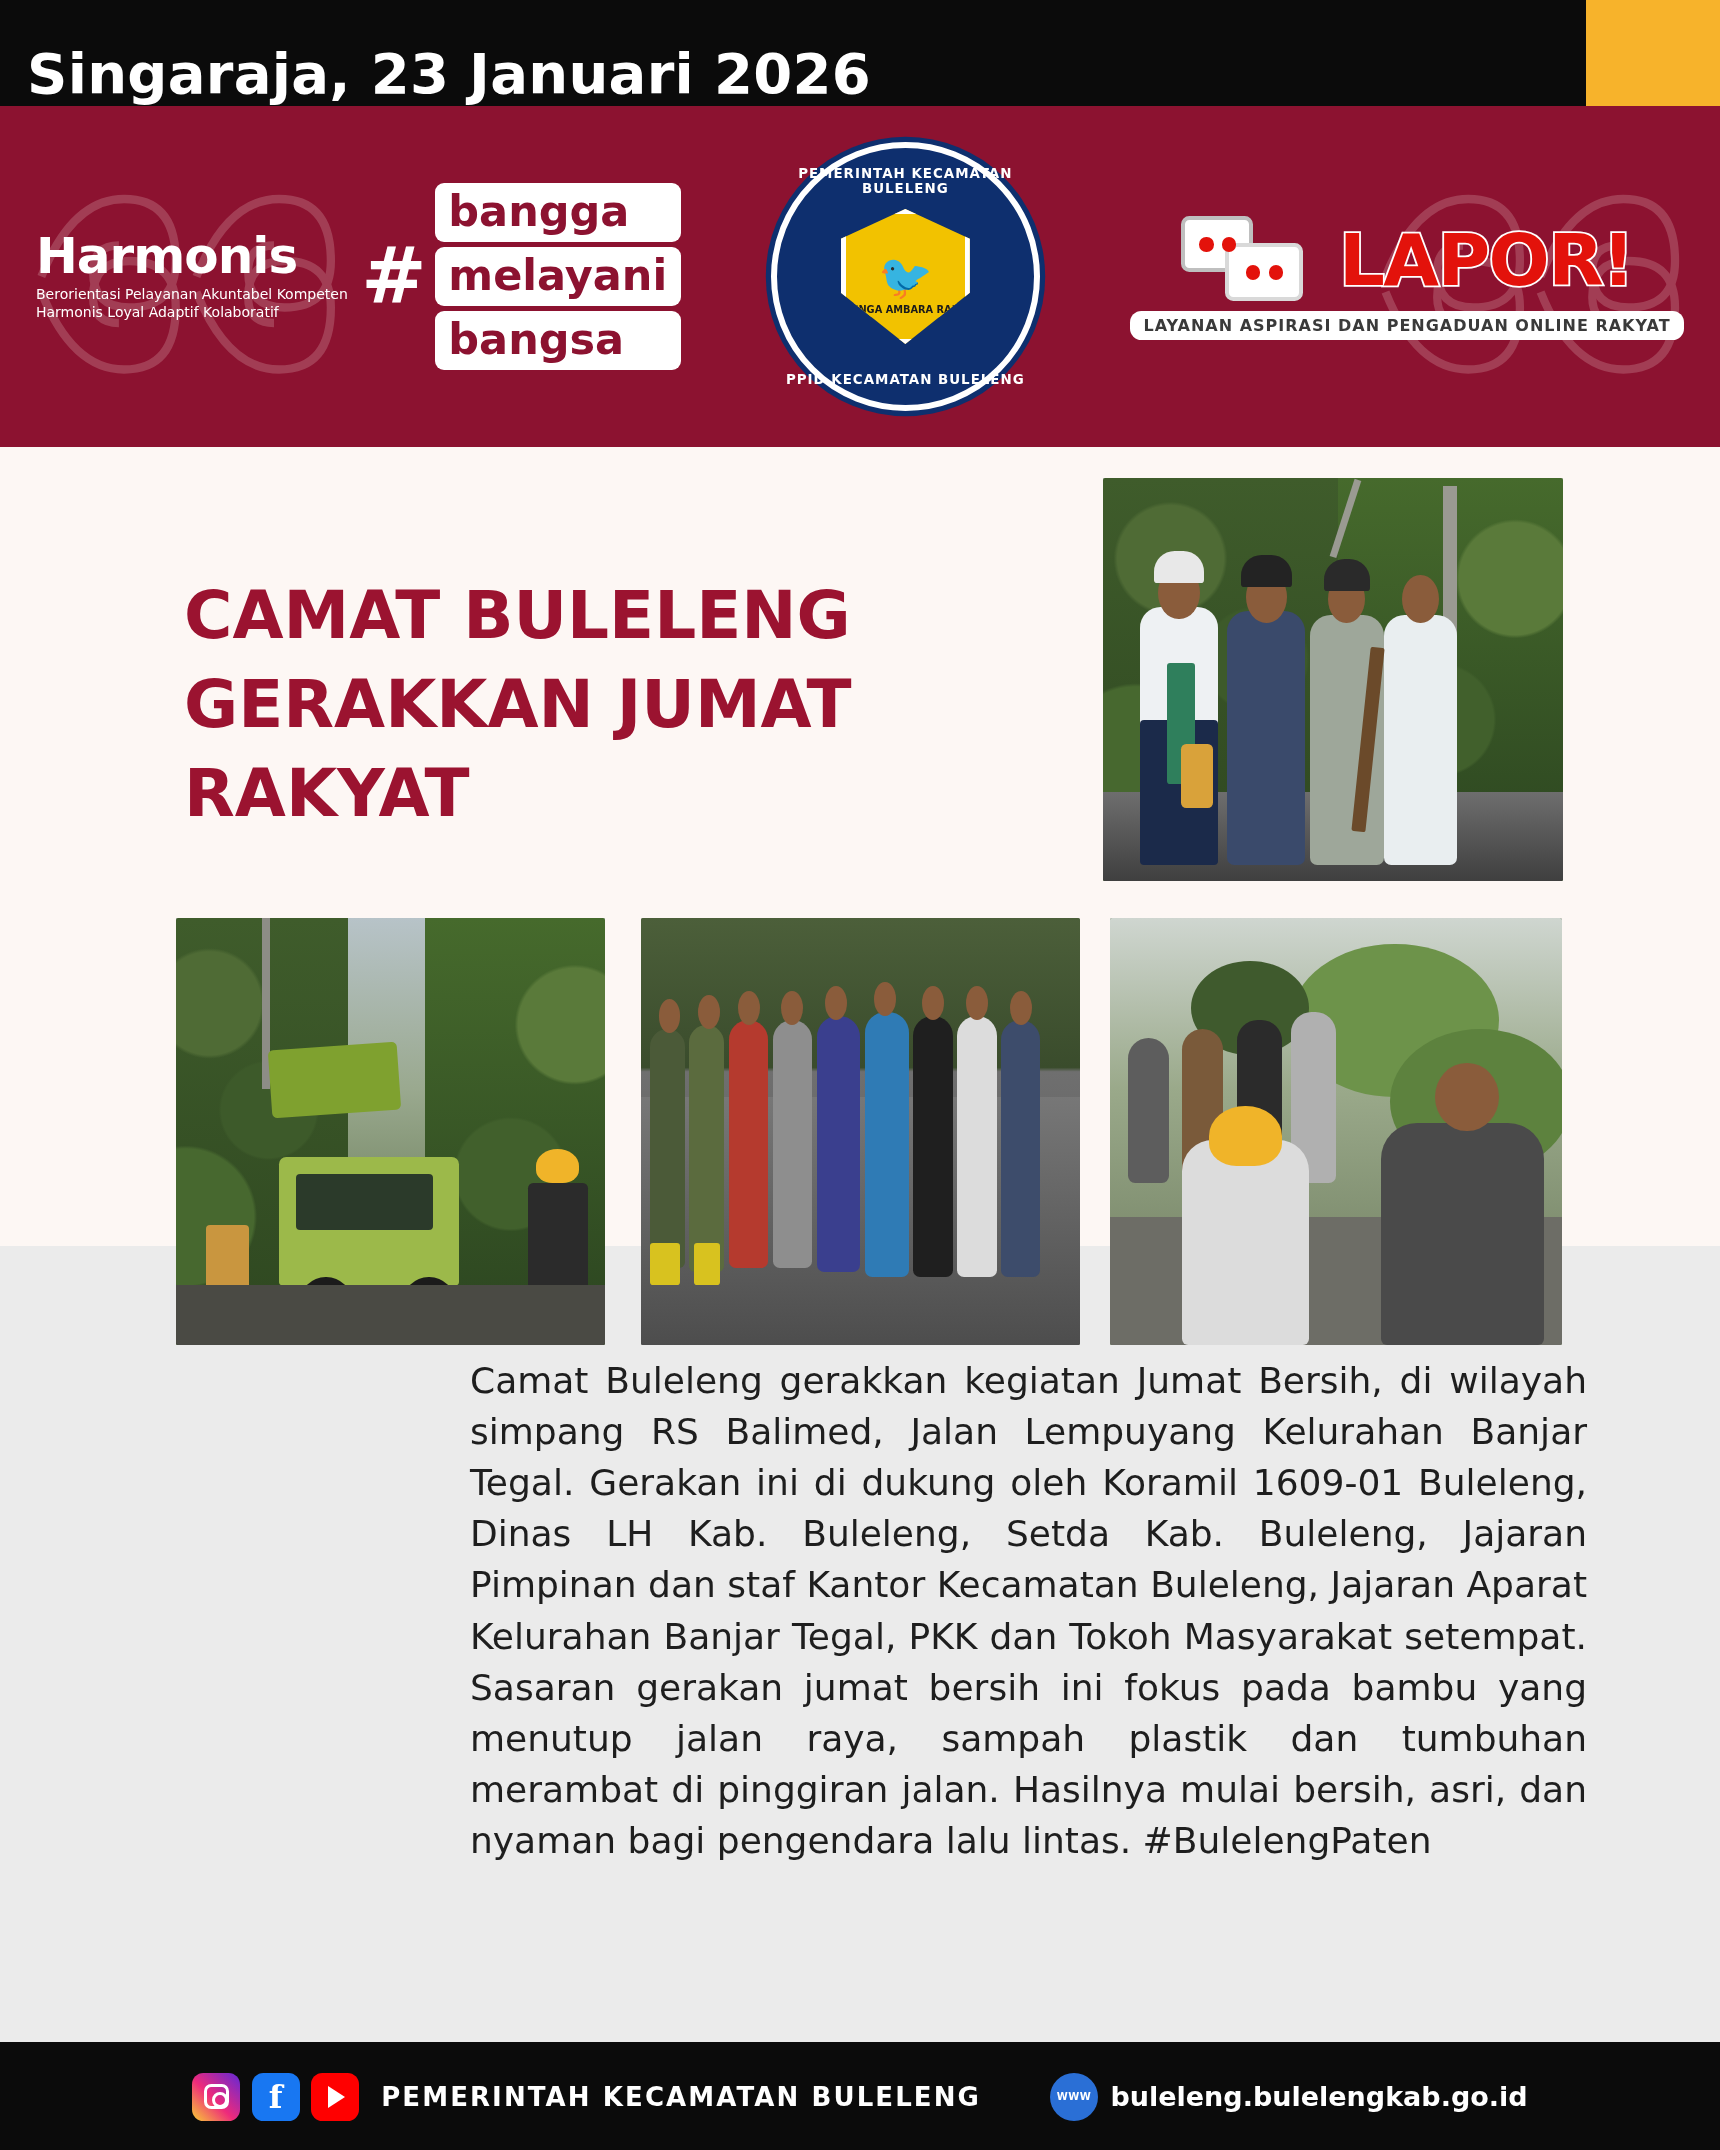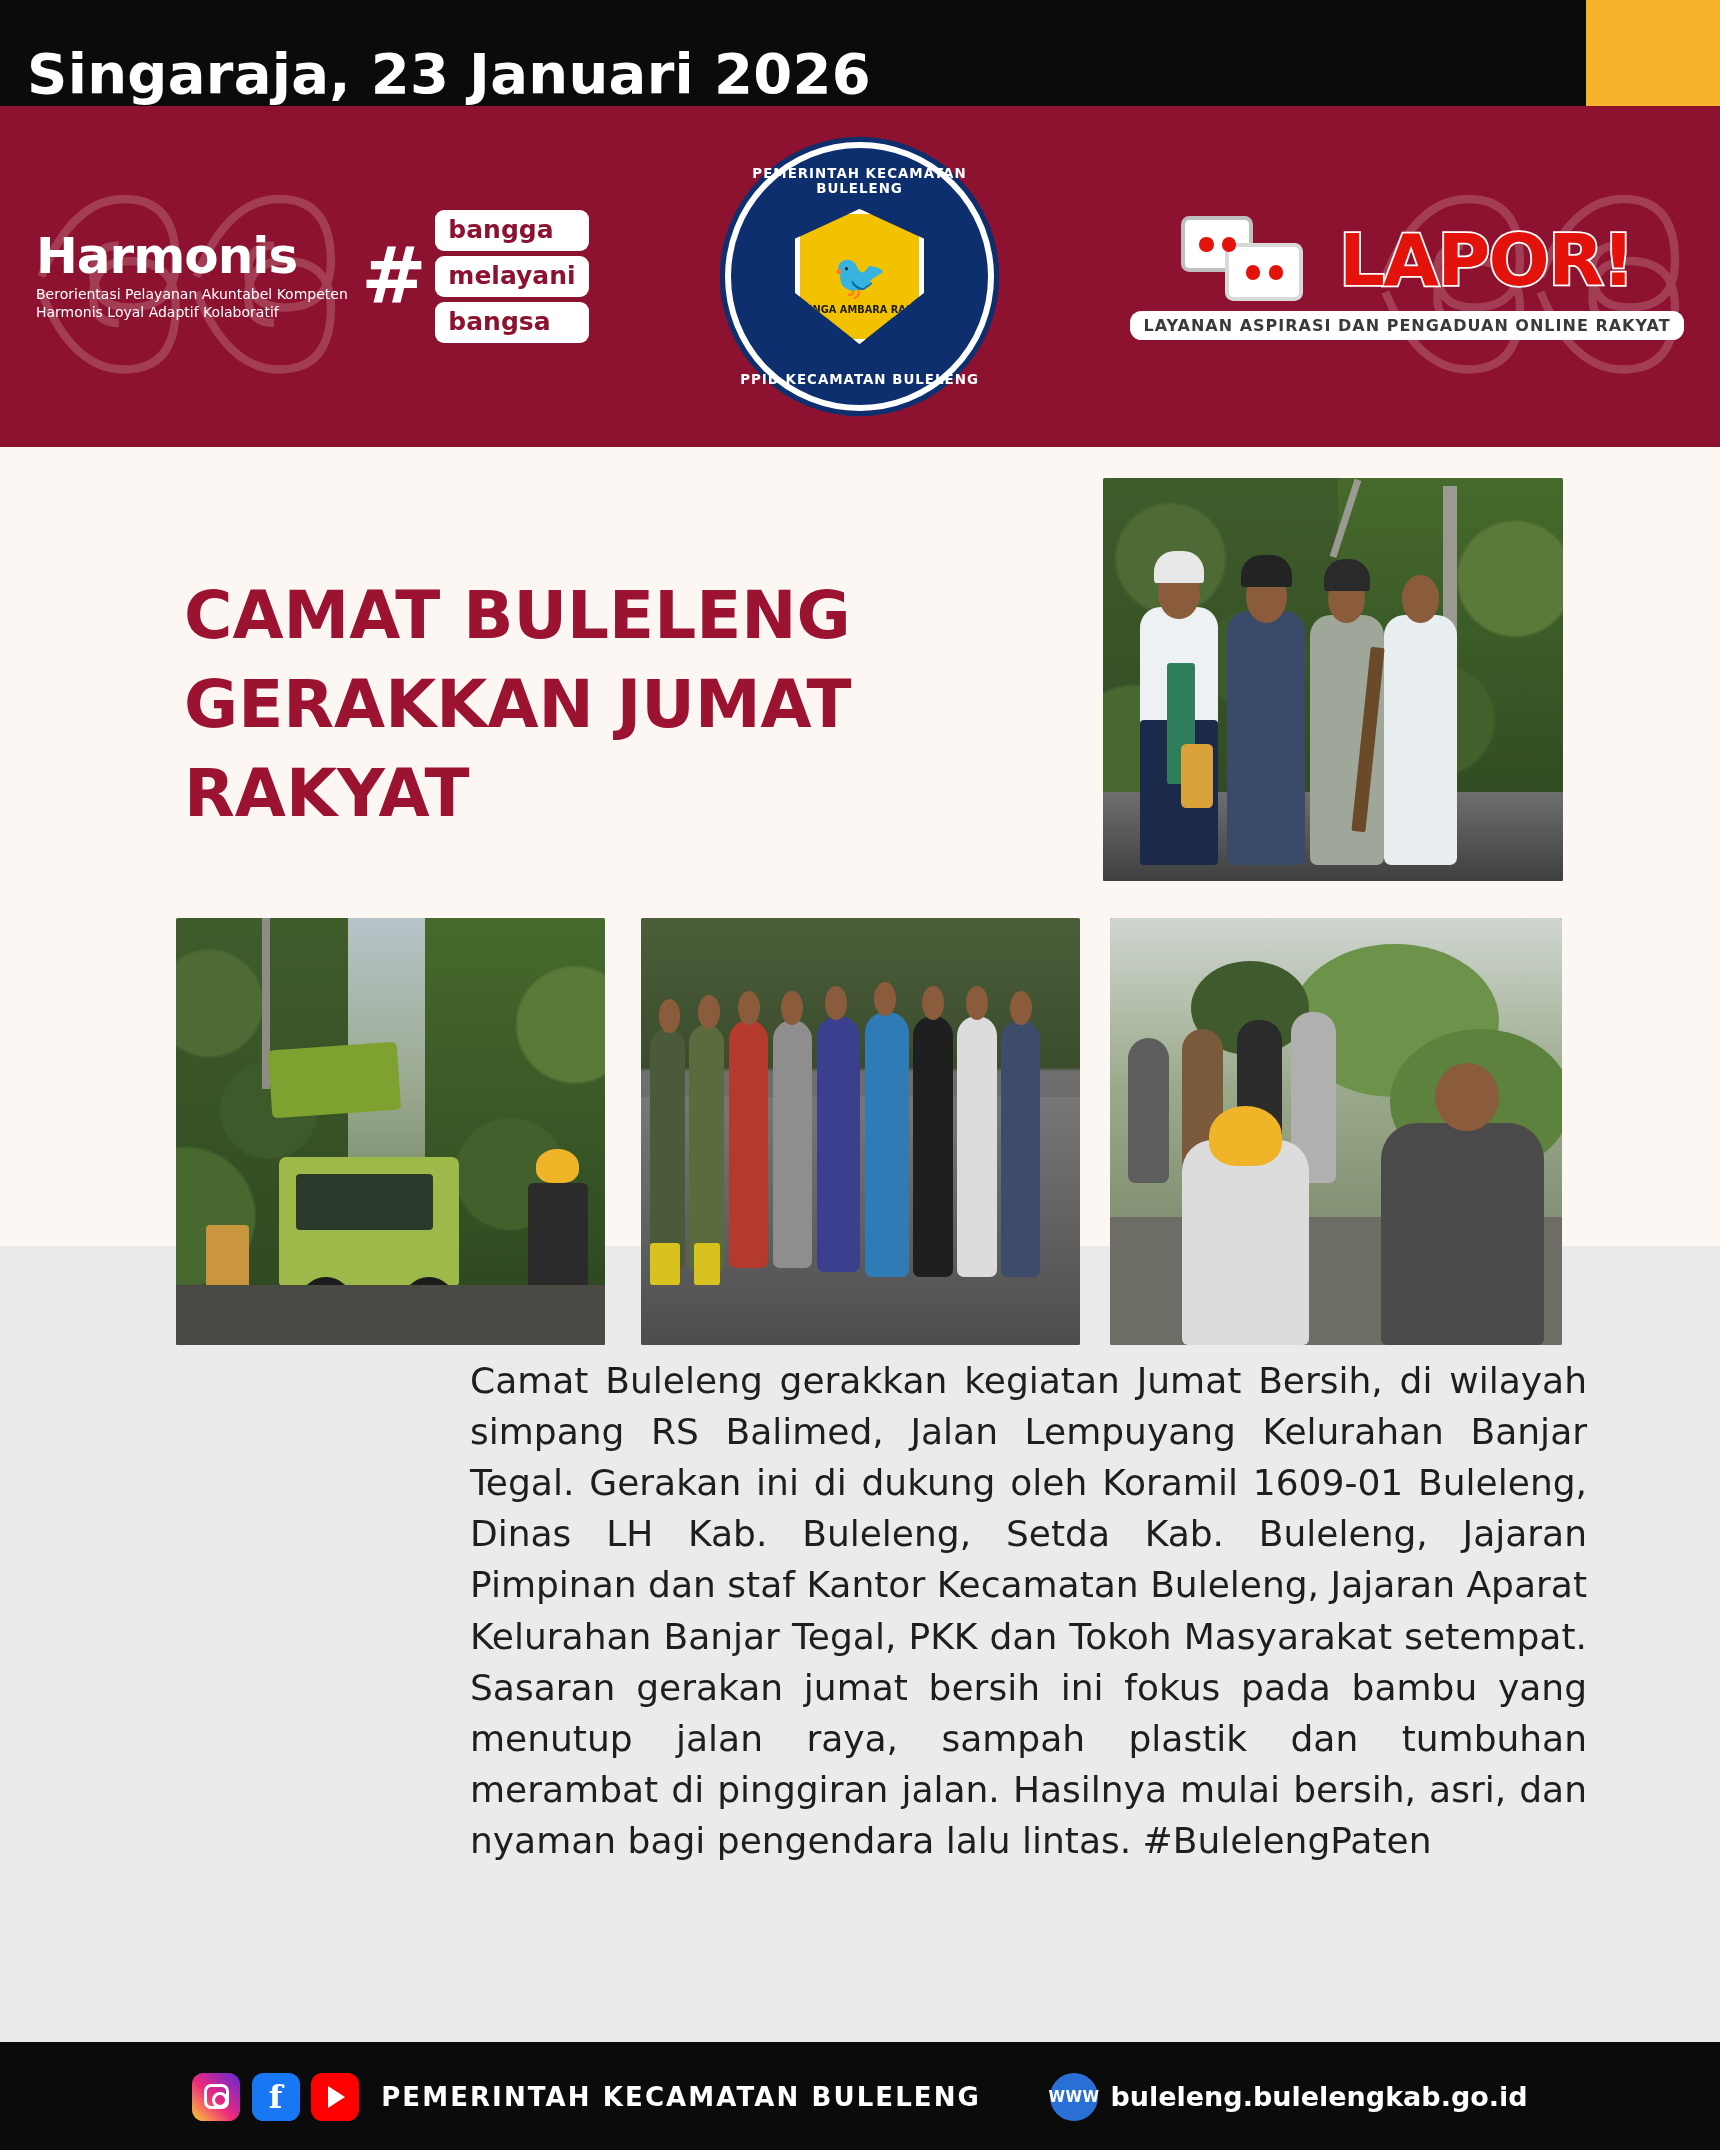--- a/index.html
+++ b/index.html
@@ -95,21 +95,21 @@
   }
   .bangga-stack {
     display: flex;
     flex-direction: column;
     gap: 4.7px;
   }
   .bangga-chip {
     background: #ffffff;
     color: #8c1230;
     font-weight: bold;
-    font-size: 25px;
+    font-size: 43px;
     line-height: 1;
     padding: 7.2px 13.4px 9.3px 13.4px;
     border-radius: 9px;
     font-family: "DejaVu Sans", sans-serif;
     white-space: nowrap;
   }
 
   
   .emblem {
     position: relative;
@@ -331,21 +331,21 @@
   .yt .tri { width: 0; height: 0; border-left: 17.6px solid #ffffff; border-top: 11px solid transparent; border-bottom: 11px solid transparent; margin-left: 3.1px; }
   .ig-inner { width: 25px; height: 25px; border: 3.6px solid #ffffff; border-radius: 7.2px; position: relative; }
   .ig-inner::after { content: ""; position: absolute; left: 4.7px; top: 4.7px; width: 10.3px; height: 10.3px; border: 3.1px solid #ffffff; border-radius: 50%; }
   .footer-gov {
     color: #ffffff; font-size: 26px; font-weight: bold; letter-spacing: 2.1px;
     font-family: "DejaVu Sans", sans-serif;
   }
   .footer-web { display: flex; align-items: center; gap: 12.4px; margin-left: 47px; }
   .globe {
     width: 48px; height: 48px; border-radius: 50%;
-    background: #2a6fd6; color: #ffffff; font-size: 15px; font-weight: bold;
+    background: #2a6fd6; color: #ffffff; font-size: 10px; font-weight: bold;
     display: flex; align-items: center; justify-content: center;
     letter-spacing: 0.5px;
   }
   .footer-url { color: #ffffff; font-size: 27px; font-weight: bold; }
 </style>
 </head>
 <body>
 
 <div class="poster">
 

